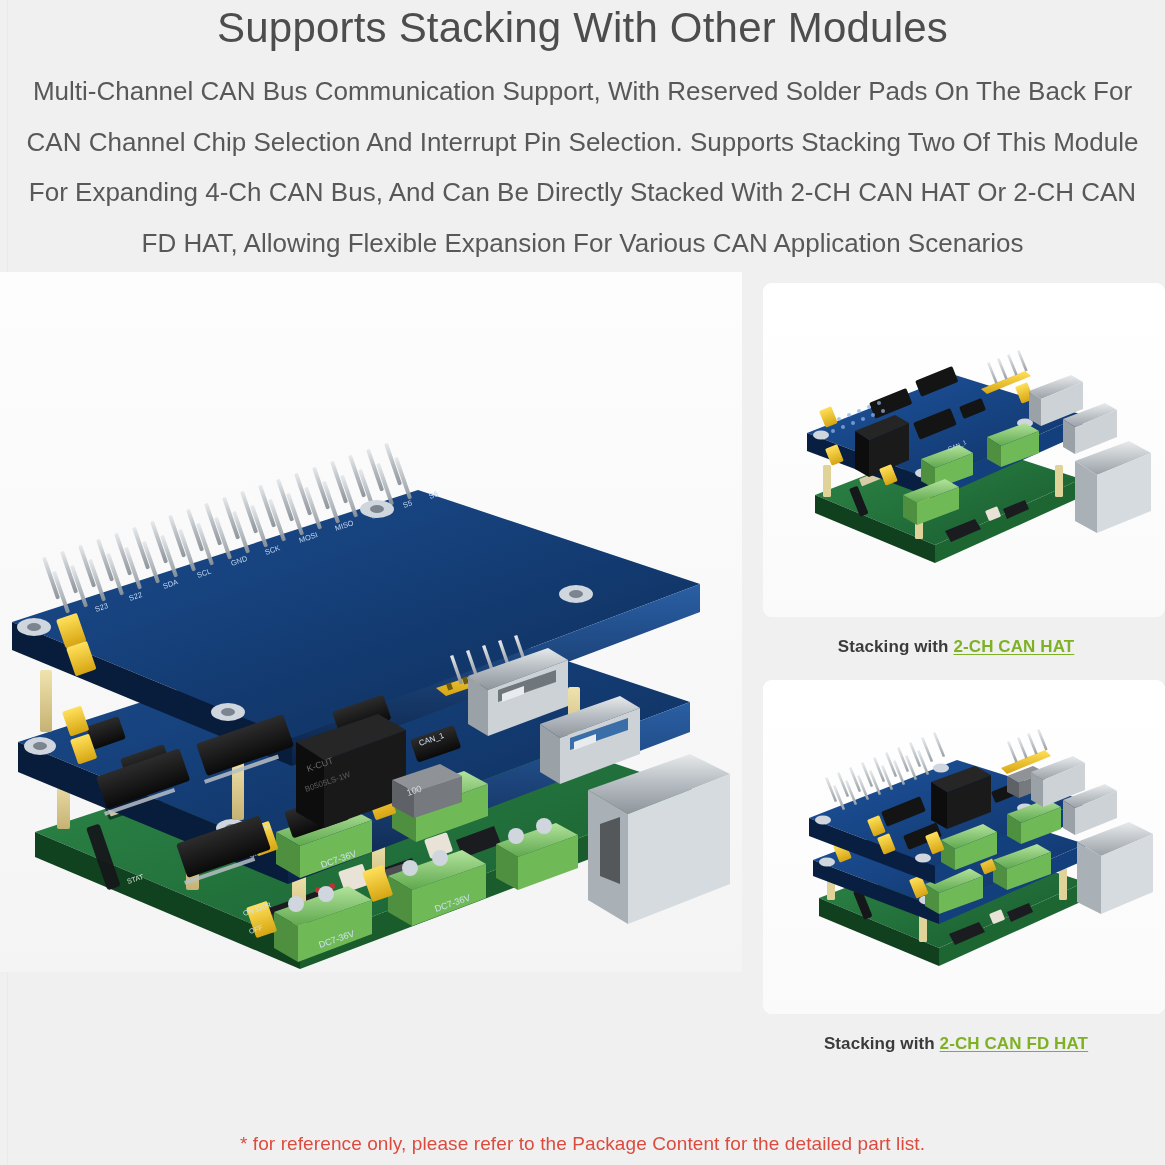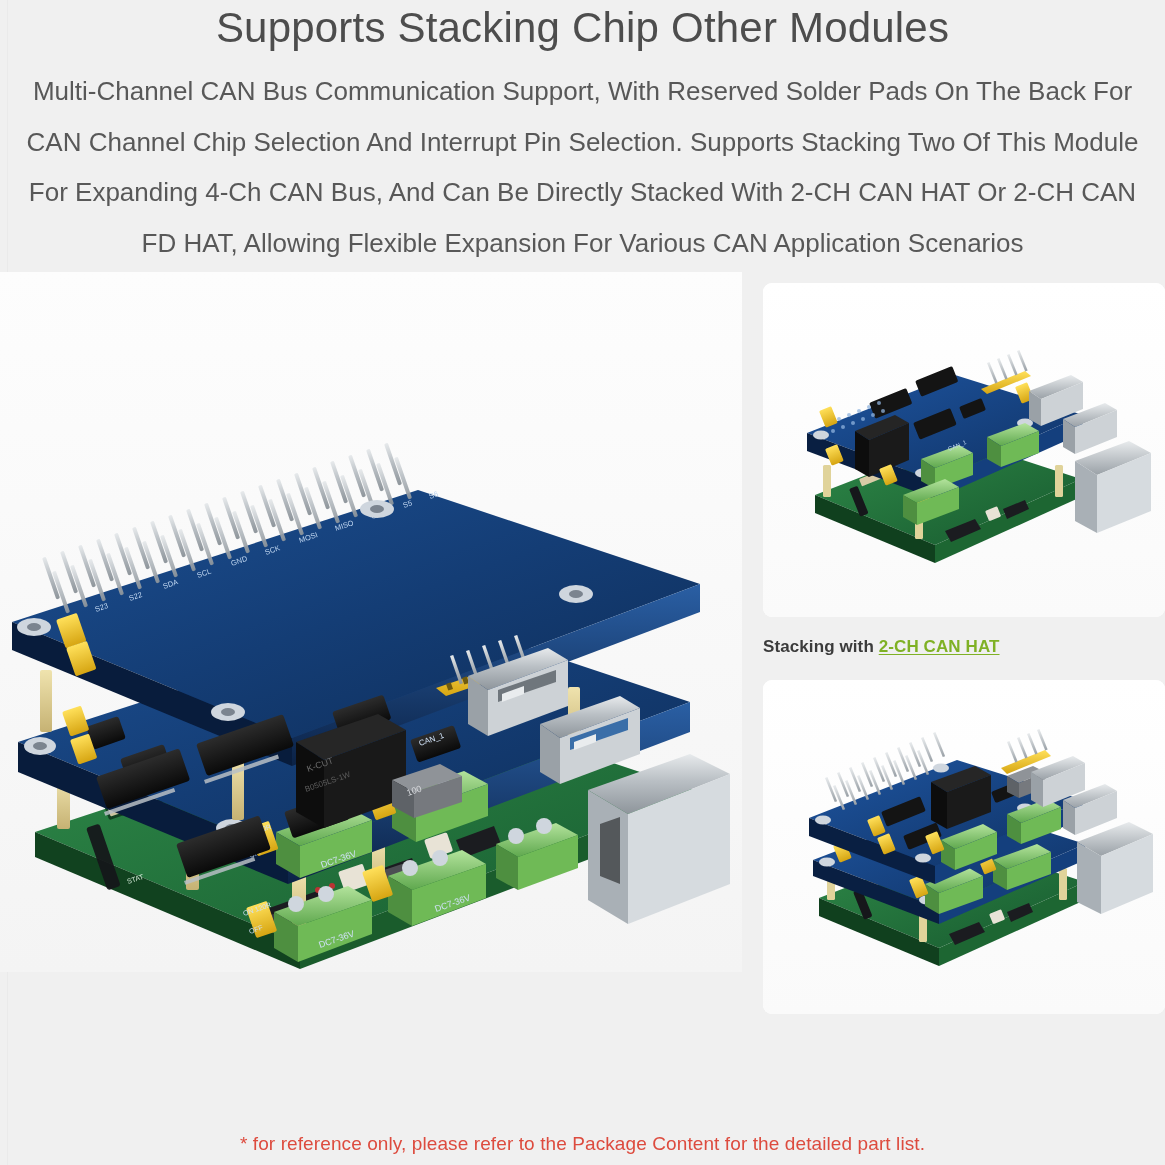--- a/index.html
+++ b/index.html
@@ -78,21 +78,21 @@
   }
   .thumb-card {
     width: 402px;
     height: 334px;
     background: #ffffff;
     border-radius: 9px;
     overflow: hidden;
     position: relative;
   }
   .thumb-caption {
-    text-align: left;
+    text-align: center;
     font-size: 17px;
     font-weight: bold;
     color: #3b3b3b;
     padding: 20px 16px 0 0;
     letter-spacing: 0.1px;
   }
   .thumb-caption .lnk {
     color: #7fb125;
     text-decoration: underline;
     text-underline-offset: 2px;
@@ -114,21 +114,21 @@
   svg { display: block; }
 </style>
 </head>
 <body>
 
 <div class="page">
 
   <div class="edge-rule"></div>
 
   <div class="header">
-    <h1 class="page-title">Supports Stacking Chip Other Modules</h1>
+    <h1 class="page-title">Supports Stacking With Other Modules</h1>
     <p class="page-subtitle">Multi-Channel CAN Bus Communication Support, With Reserved Solder Pads On The Back For CAN Channel Chip Selection And Interrupt Pin Selection. Supports Stacking Two Of This Module For Expanding 4-Ch CAN Bus, And Can Be Directly Stacked With 2-CH CAN HAT Or 2-CH CAN FD HAT, Allowing Flexible Expansion For Various CAN Application Scenarios</p>
   </div>
 
   <div class="content">
 
     <div class="hero">
       <svg viewBox="0 0 742 700" width="742" height="700">
         <defs>
           <linearGradient id="bgH" x1="0" y1="0" x2="0" y2="1">
             <stop offset="0" stop-color="#fdfdfd"></stop>
@@ -699,19 +699,22 @@
           <path d="M280 100 L280 127 L322 110 L322 83 Z" fill="#cdd2d6"></path>
           <path d="M300 120 L342 104 L354 111 L312 128 Z" fill="url(#t2met)"></path>
           <path d="M300 120 L300 148 L312 155 L312 128 Z" fill="#9aa1a7"></path>
           <path d="M312 128 L312 155 L354 138 L354 111 Z" fill="#cdd2d6"></path>
           <path d="M314 162 L366 142 L390 154 L338 176 Z" fill="url(#t2met)"></path>
           <path d="M314 162 L314 222 L338 234 L338 176 Z" fill="#a9b0b6"></path>
           <path d="M338 176 L338 234 L390 212 L390 154 Z" fill="#d6dbdf"></path>
         </svg>
       </div>
 
+      <div class="thumb-caption">
+        <span>Stacking with </span><a class="lnk" href="#">2-CH CAN FD HAT</a>
+      </div>
 
     </div>
   </div>
 
   <div class="footnote">* for reference only, please refer to the Package Content for the detailed part list.</div>
 
 </div>
 
 </body></html>

